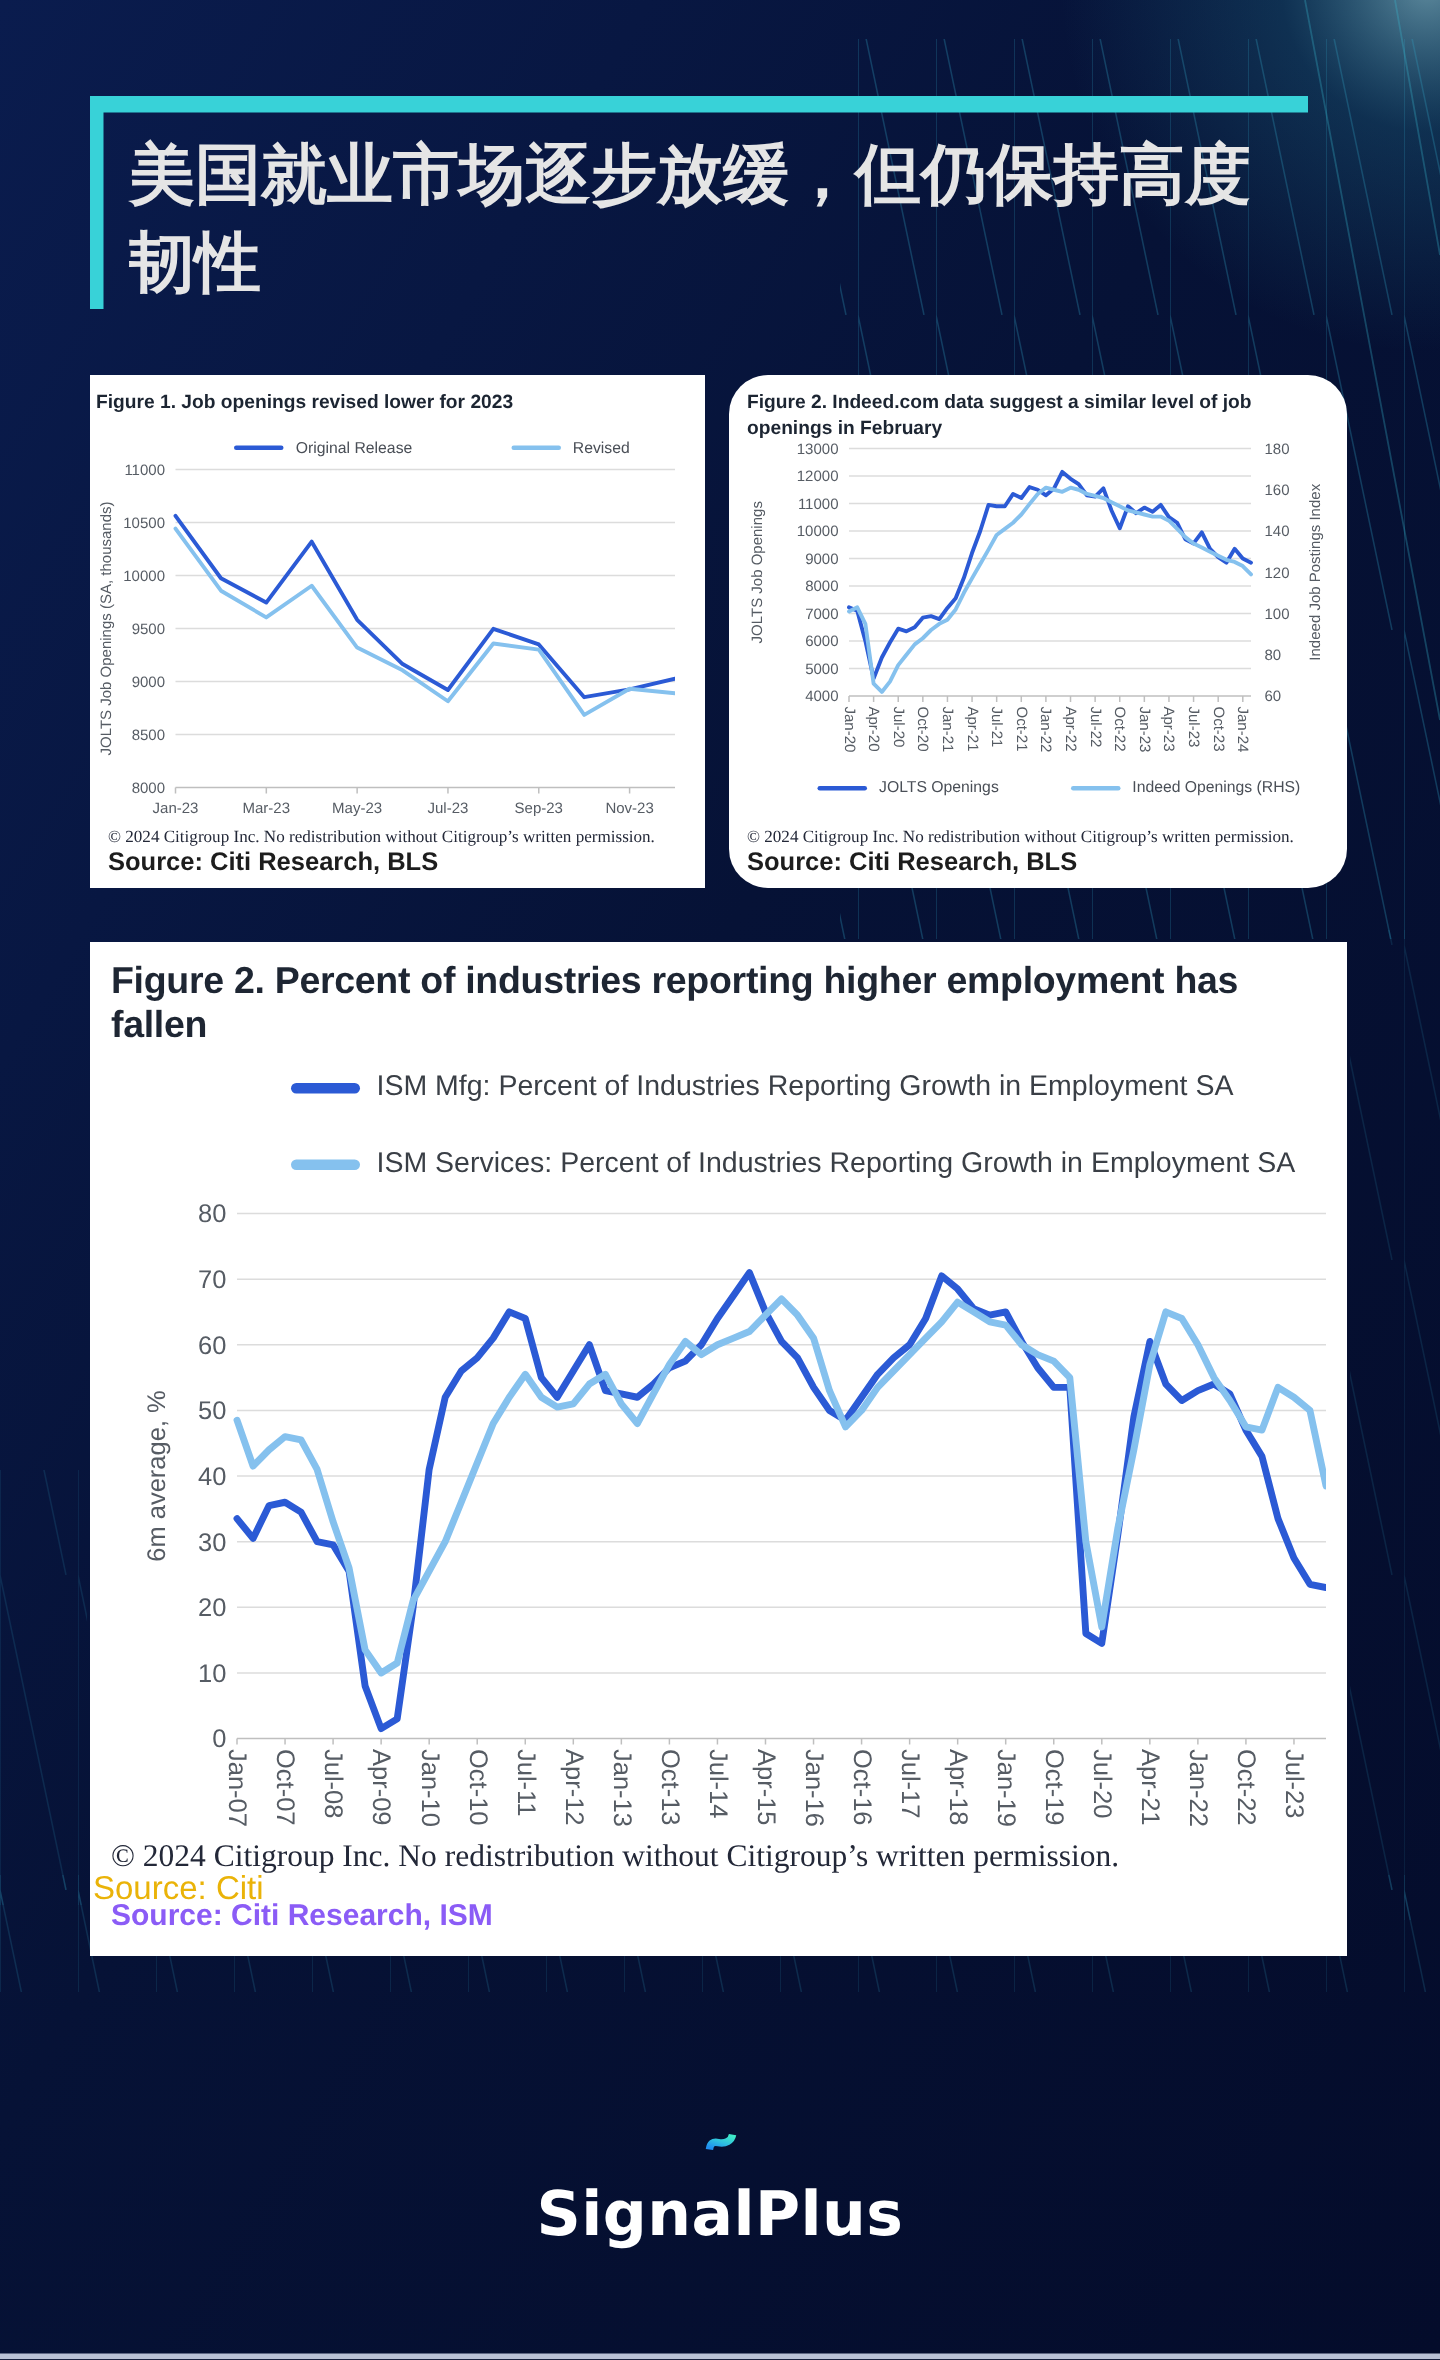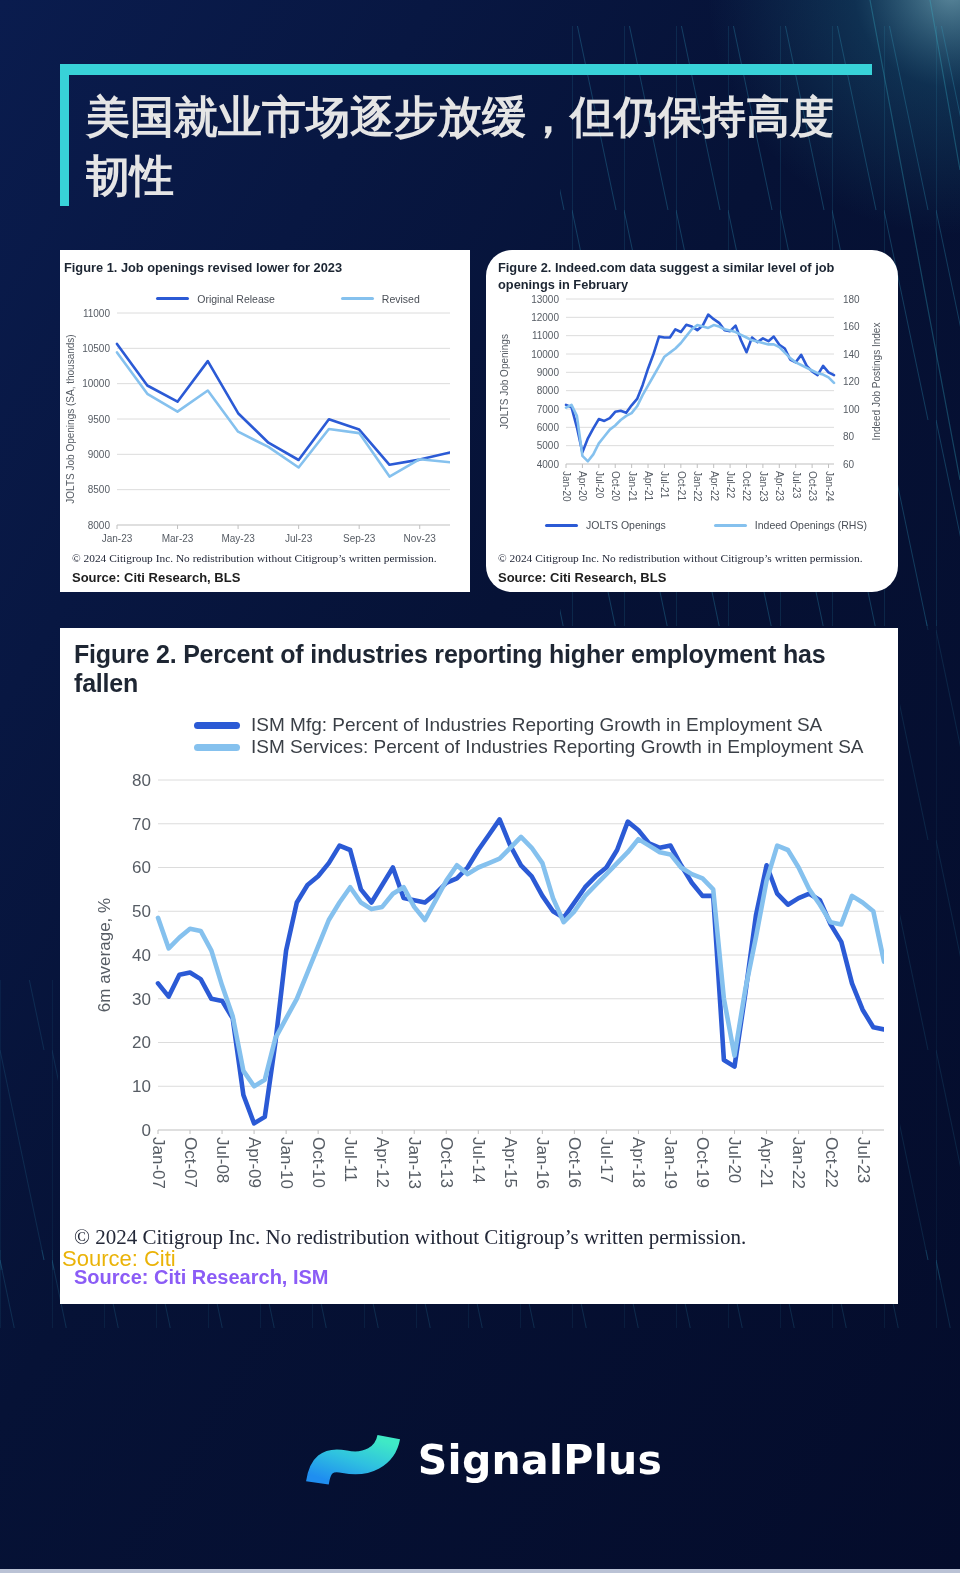--- a/index.html
+++ b/index.html
@@ -18,36 +18,36 @@
   .panel-f2s{left:486px;top:250px;width:412px;height:342px;padding:10px 12px;border-radius:26px;}
   .panel-big{left:60px;top:628px;width:838px;height:676px;padding:12px 14px;}
   .p-title-sm{font-size:12.8px;font-weight:600;color:#1c2532;line-height:1.3;}
   .p-title-big{font-size:25px;font-weight:700;color:#1e2633;letter-spacing:-0.2px;}
   .chart{line-height:0;}
   
   .legend-row{display:flex;justify-content:center;align-items:center;gap:66px;
               padding-left:46px;margin:14px 0 0 0;height:16px;}
   .legend-row .lg-item{display:inline-flex;align-items:center;gap:8px;font-size:10.5px;color:#4a4f57;}
   .legend-row .lg-swatch{width:33px;height:3px;border-radius:2px;display:inline-block;}
-  .legend-col{display:flex;flex-direction:column;gap:0;margin:16px 0 0 120px;}
+  .legend-col{display:flex;flex-direction:column;gap:29px;margin:16px 0 0 120px;}
   .legend-col .lg-item{display:inline-flex;align-items:center;gap:11px;font-size:19px;color:#3a3f46;}
   .legend-col .lg-swatch{width:46px;height:7px;border-radius:3.5px;display:inline-block;}
   #legend-fig2s{margin:2px 0 0 0;padding-left:28px;gap:48px;}
   
   .copy-sm{position:absolute;left:12px;bottom:28px;font-family:"Liberation Serif",serif;
            font-size:11.4px;color:#232838;}
-  .src-sm{position:absolute;left:12px;bottom:7px;font-size:13px;font-weight:700;color:#1d1d1d;}
+  .src-sm{position:absolute;left:12px;bottom:7px;font-size:17px;font-weight:700;color:#1d1d1d;}
   .copy-big{position:absolute;left:14px;bottom:54px;font-family:"Liberation Serif",serif;
             font-size:21px;color:#232838;}
   .src-big{position:absolute;left:14px;bottom:15px;font-size:20px;font-weight:700;color:#8b5cf6;}
   .mt14{margin-top:14px;}
   
   .source-citi{position:absolute;left:62px;top:1246px;font-size:22px;color:#eab308;}
   .logo-row{position:absolute;left:0;right:0;top:1420px;height:80px;display:flex;
-            justify-content:center;align-items:center;gap:16px;}
+            justify-content:center;align-items:center;gap:16px;flex-direction:column;}
   .logo-text{font-size:41px;font-weight:800;color:#ffffff;letter-spacing:0.3px;
              font-family:"DejaVu Sans","Liberation Sans",sans-serif;}
   .bottom-strip{position:absolute;left:0;bottom:0;width:100%;height:4px;background:#bac2d5;}
 </style>
 </head>
 <body>
 
 <div class="page">
 
   <svg class="bg" width="960" height="1573">

